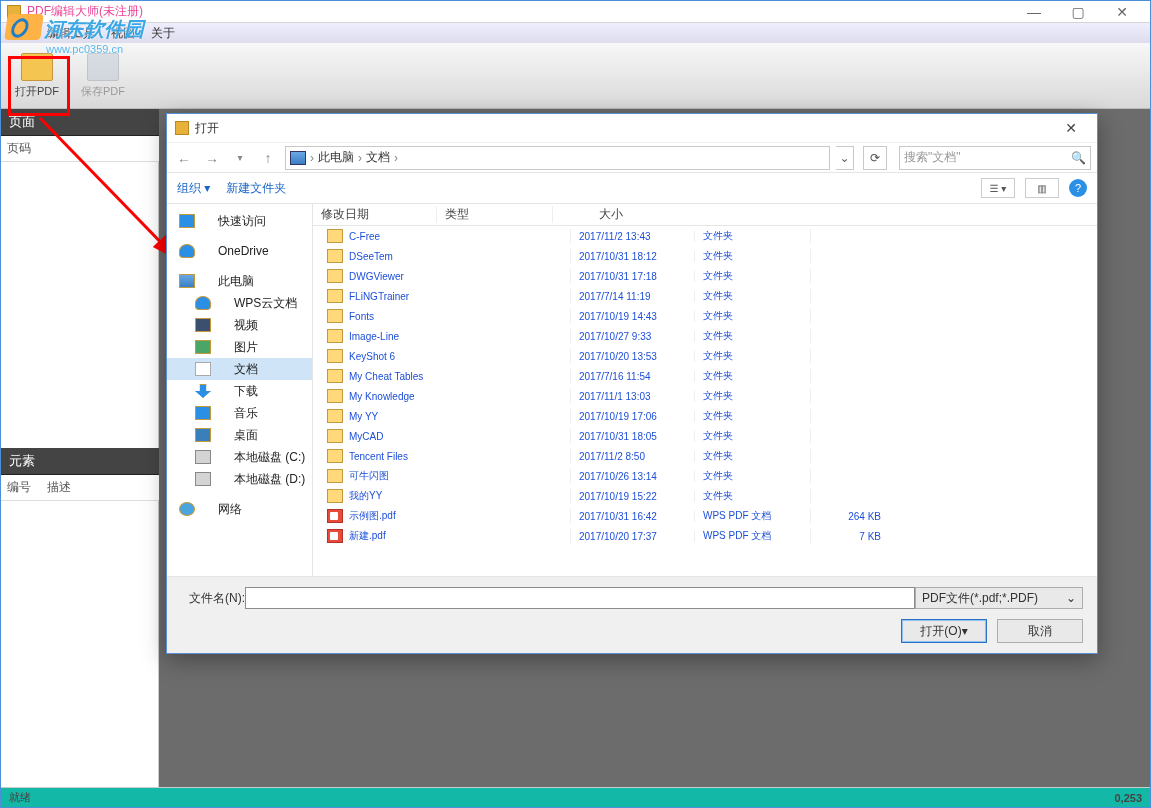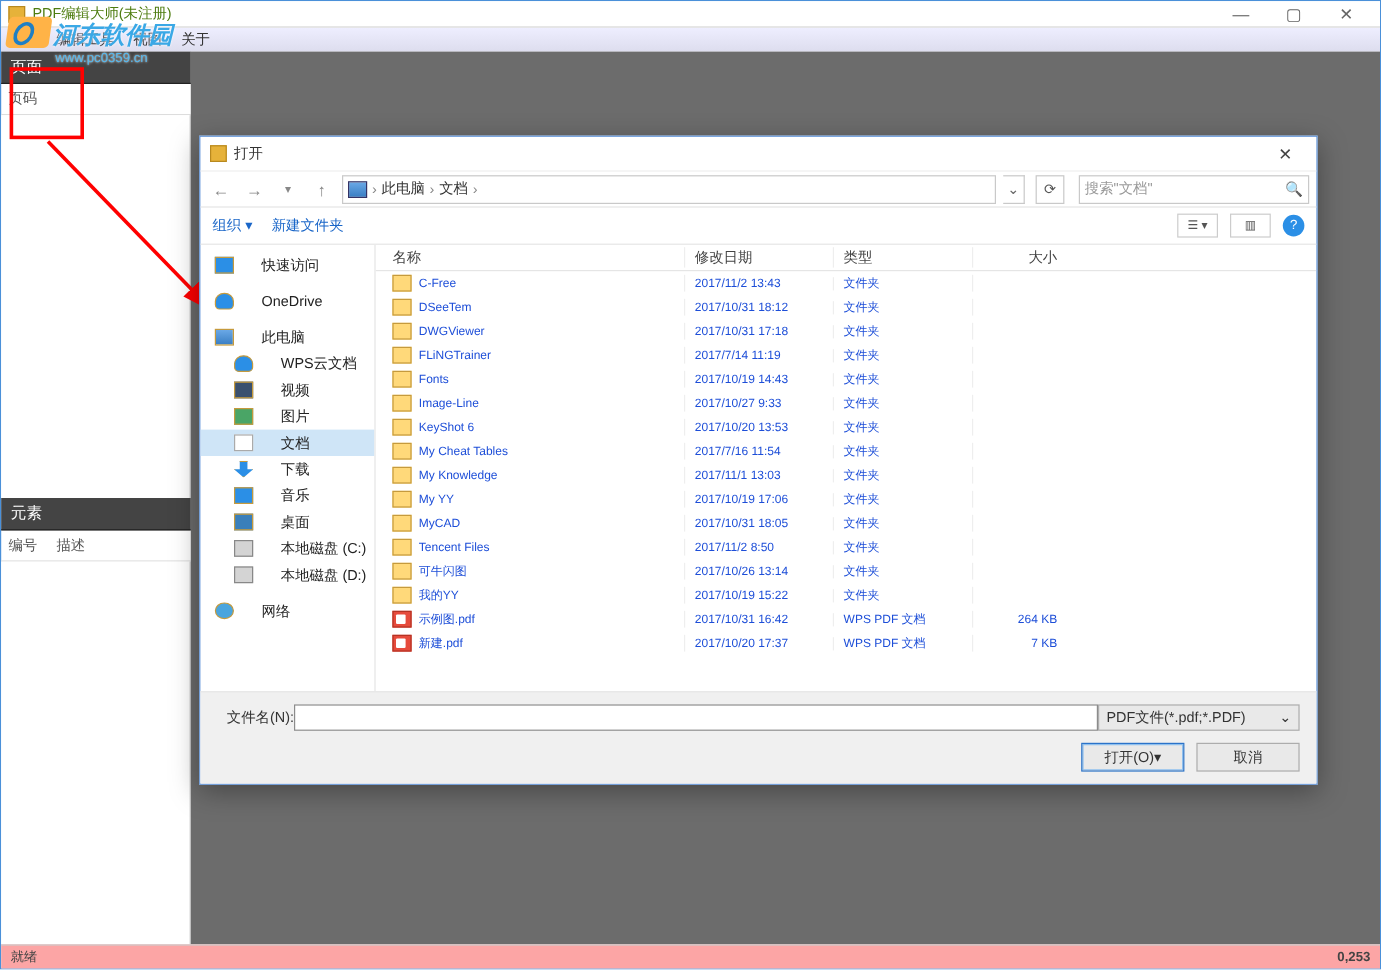--- a/index.html
+++ b/index.html
@@ -1,21 +1,21 @@
 <!DOCTYPE html>
 <html><head>
 <meta charset="utf-8">
 <style>
   * { box-sizing: border-box; font-family: "Microsoft YaHei", "Segoe UI", Arial, sans-serif; }
   body { margin:0; width:1151px; height:808px; background:#fff; overflow:hidden; font-size:12px; color:#333; position:relative; }
   
   .app { width:100%; height:100%; display:flex; flex-direction:column; border:1px solid #4a90d9;}
   .titlebar { height:22px; background:#fff; display:flex; align-items:center; padding:0 6px; border-bottom:1px solid #d6d6d6; position:relative;}
   .titlebar .icon { width:14px;height:14px; background:#e6b23a; border:1px solid #b8891f; margin-right:6px; }
-  .titlebar .title { color:#4d7c0f; font-size:12px; }
+  .titlebar .title { color:#ec4899; font-size:12px; }
   .winbuttons { margin-left:auto; display:flex; }
   .winbuttons div { width:44px; height:20px; display:flex; align-items:center; justify-content:center; color:#666; font-size:14px;}
   .menubar { height:20px; background:linear-gradient(#eef,#dde); display:flex; align-items:center; padding:0 6px; gap:16px; font-size:12px;}
   .menubar span { color:#333;font-family:Liberation Serif, serif; }
   .toolbar { height:66px; background:linear-gradient(#f7f7f7,#d9d9d9); border-bottom:1px solid #bbb; display:flex; align-items:center; padding:4px 8px; gap:10px;}
   .toolbtn { width:56px; height:58px; display:flex; flex-direction:column; align-items:center; justify-content:center; gap:3px; font-size:11px; color:#444; border-radius:3px;}
   .toolbtn.disabled { opacity:.45; }
   .toolbtn .bigicon { width:32px; height:28px; position:relative;}
   
   .fopen { background:#f5c551; border:1px solid #c7963c; border-radius:2px; }
@@ -25,21 +25,21 @@
   .hl1{ left:8px; top:56px; width:62px; height:60px;}
   
   .arrow-svg { position:absolute; left:18px; top:110px; z-index:49;}
   
   .content { flex:1; display:flex; }
   .sidepanel { width:158px; display:flex; flex-direction:column;}
   .panelhead { background:#444; color:#fff; padding:4px 8px; font-size:13px; border-bottom:1px solid #222; }
   .panelbody { flex:1; background:#fff; border-right:1px solid #ccc; }
   .pheader-row { padding:4px 6px; border-bottom:1px solid #ddd; font-size:12px; color:#555;}
   .main-area { flex:1; background:#6c6c6c; display:flex; flex-direction:column;}
-  .statusbar { height:20px; background:#fca5a5; border-top:1px solid #ccc; display:flex; align-items:center; font-size:11px; color:#444;}
+  .statusbar { height:20px; background:#14b8a6; border-top:1px solid #ccc; display:flex; align-items:center; font-size:11px; color:#444;}
   .statusbar .l { padding:0 8px;}
   .statusbar .r { margin-left:auto; padding:0 8px;font-weight:bold;}
   
   .watermark { position:absolute; left:6px; top:14px; z-index:60; color:#3aa8e6; font-weight:bold; font-size:20px; font-style:italic; text-shadow:0 0 2px #fff; }
   .watermark small{ display:block; color:#55b8ee; font-size:11px; font-style:normal; font-weight:normal; margin-left:40px;}
   .wmicon { display:inline-block; width:36px;height:26px; background:#ffb347; border-radius:4px; transform:skew(-8deg); margin-right:2px; vertical-align:-4px; position:relative; }
   .wmicon::before{content:"";position:absolute;left:6px;top:4px;width:10px;height:14px;border:3px solid #1f7fc4;border-radius:50%;transform:rotate(25deg);}
 
   
   .dialog { position:absolute; left:166px; top:113px; width:932px; height:541px; background:#fff; border:1px solid #5a8fd6; box-shadow:0 6px 22px rgba(0,0,0,.35); z-index:100; display:flex; flex-direction:column;}
@@ -128,20 +128,30 @@
       <div>▢</div>
       <div class="close">✕</div>
     </div>
   </div>
   <div class="menubar">
     <span>文件</span>
     <span>编辑工具</span>
     <span>视图</span>
     <span>关于</span>
   </div>
+  <div class="toolbar">
+    <div class="toolbtn">
+      <div class="bigicon fopen"></div>
+      <span>打开PDF</span>
+    </div>
+    <div class="toolbtn disabled">
+      <div class="bigicon fsave"></div>
+      <span>保存PDF</span>
+    </div>
+  </div>
   <div class="content">
     <div class="sidepanel">
       <div class="panelhead">页面</div>
       <div class="pheader-row">页码</div>
       <div class="panelbody" style="height:360px"></div>
       <div class="panelhead">元素</div>
       <div class="elements">
         <span>编号</span>
         <span>描述</span>
       </div>
@@ -243,21 +253,20 @@
           <span>本地磁盘 (D:)</span>
         </div>
       <div style="height:8px"></div>
       <div class="tree-item">
           <div class="ti net"></div>
           <span>网络</span>
         </div>
     </div>
     <div class="filelist">
       <div class="flhead">
-        <div class="col-n">名称</div>
         <div class="col-d">修改日期</div>
         <div class="col-t">类型</div>
         <div class="col-s">大小</div>
       </div>
       <div id="file-rows">
           <div class="frow">
     <div class="col-n">
               <div class="ficon "></div>
               <span>C-Free</span>
             </div>

